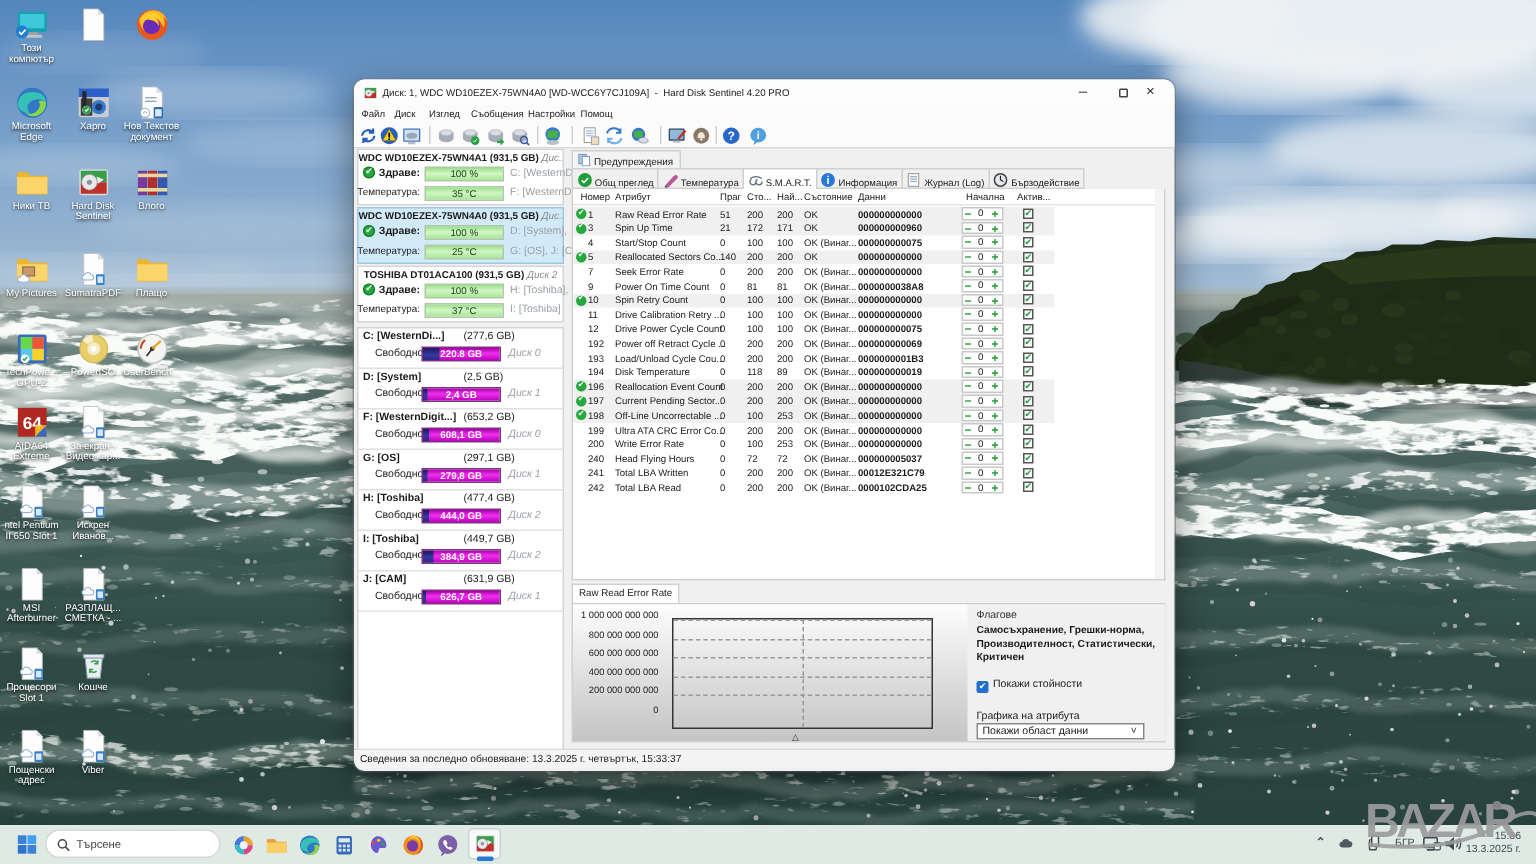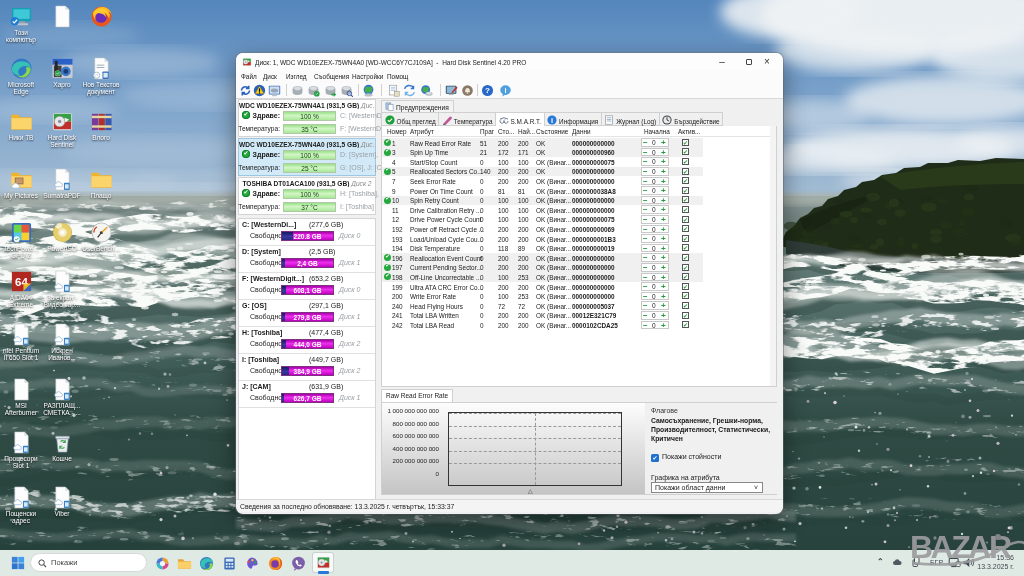--- a/index.html
+++ b/index.html
@@ -1559,21 +1559,21 @@
 <div id="taskbar">
 <svg class="tki" style="left:11px" width="14" height="14" viewBox="0 0 16 16">
         <rect x="1" y="1" width="6.6" height="6.6" fill="#3b82d8"></rect>
         <rect x="8.4" y="1" width="6.6" height="6.6" fill="#44a0ee"></rect>
         <rect x="1" y="8.4" width="6.6" height="6.6" fill="#2f74cc"></rect>
         <rect x="8.4" y="8.4" width="6.6" height="6.6" fill="#3b82d8"></rect>
       </svg>
 <div id="search"><svg id="mag2" width="9" height="9" viewBox="0 0 10 10">
           <circle cx="4" cy="4" r="3" fill="none" stroke="#444" stroke-width="1.1"></circle>
           <path d="M6.3,6.3 L9,9" stroke="#444" stroke-width="1.2"></path>
-        </svg><span>Покажи</span></div>
+        </svg><span>Търсене</span></div>
 <svg class="tki" style="left:155px" width="15" height="15" viewBox="0 0 16 16">
         <path d="M8,1.5 a6.5,6.5 0 0 1 6.5,6.5 l-6.5,0 Z" fill="#e8a030"></path>
         <path d="M14.5,8 a6.5,6.5 0 0 1 -6.5,6.5 l0,-6.5 Z" fill="#d84888"></path>
         <path d="M8,14.5 a6.5,6.5 0 0 1 -6.5,-6.5 l6.5,0 Z" fill="#38b8c8"></path>
         <path d="M1.5,8 a6.5,6.5 0 0 1 6.5,-6.5 l0,6.5 Z" fill="#4a78d8"></path>
         <circle cx="8" cy="8" r="2.8" fill="#f0f4f8"></circle>
       </svg>
       <svg class="tki" style="left:177px" width="15" height="15" viewBox="0 0 16 16">
         <path d="M1,3.5 h5.5 l1.5,2 h7 v8 h-14 Z" fill="#e8a33d"></path>
         <path d="M1,6 h14 v7.5 h-14 Z" fill="#fbcf68"></path>

